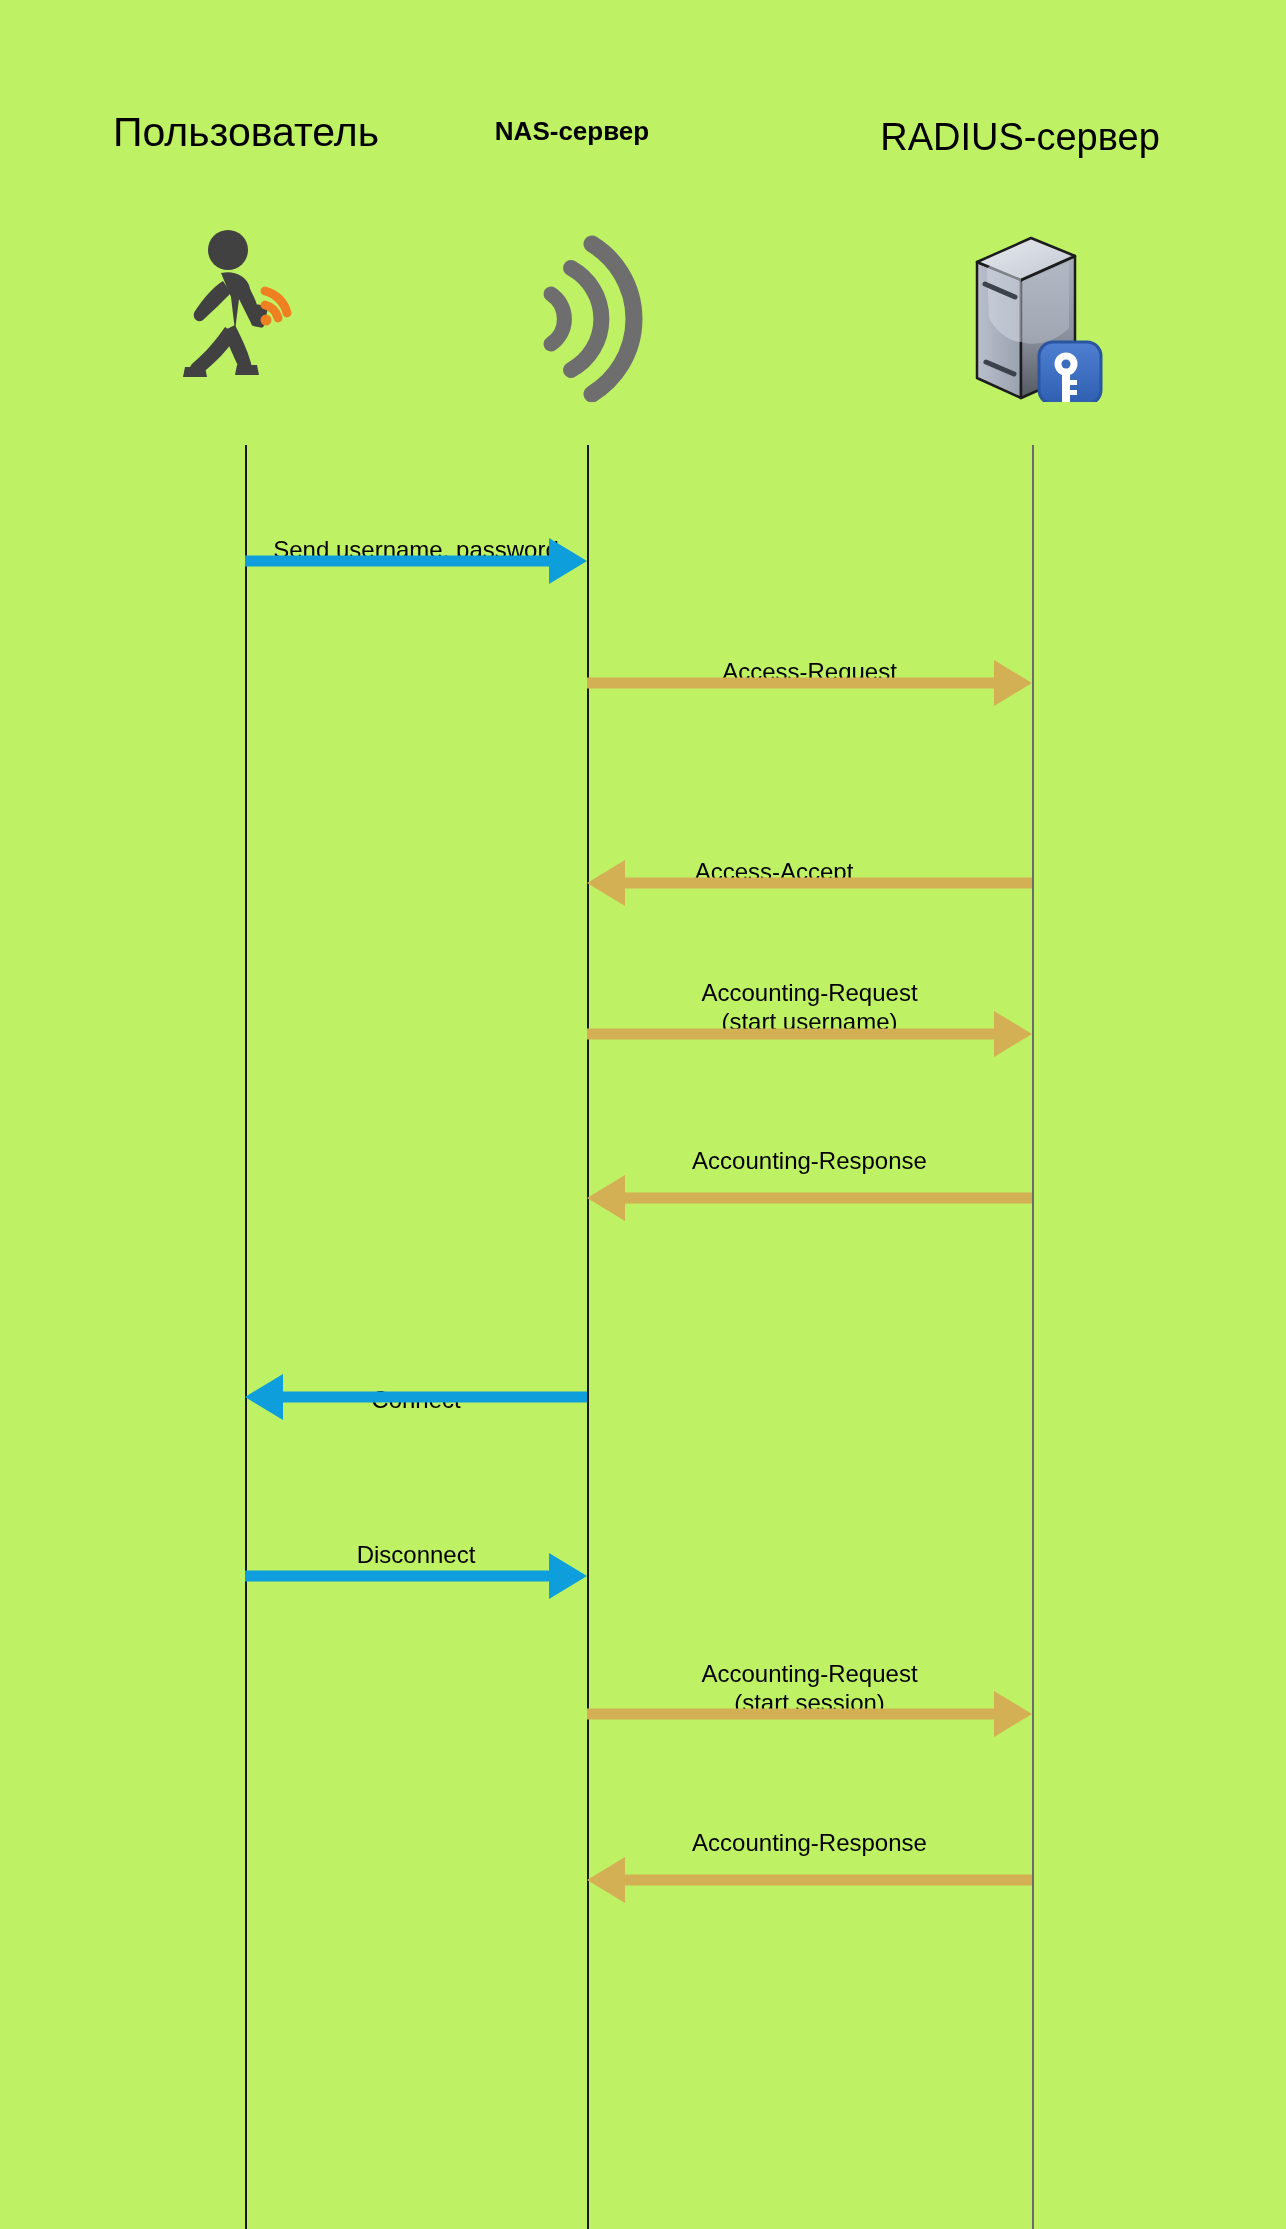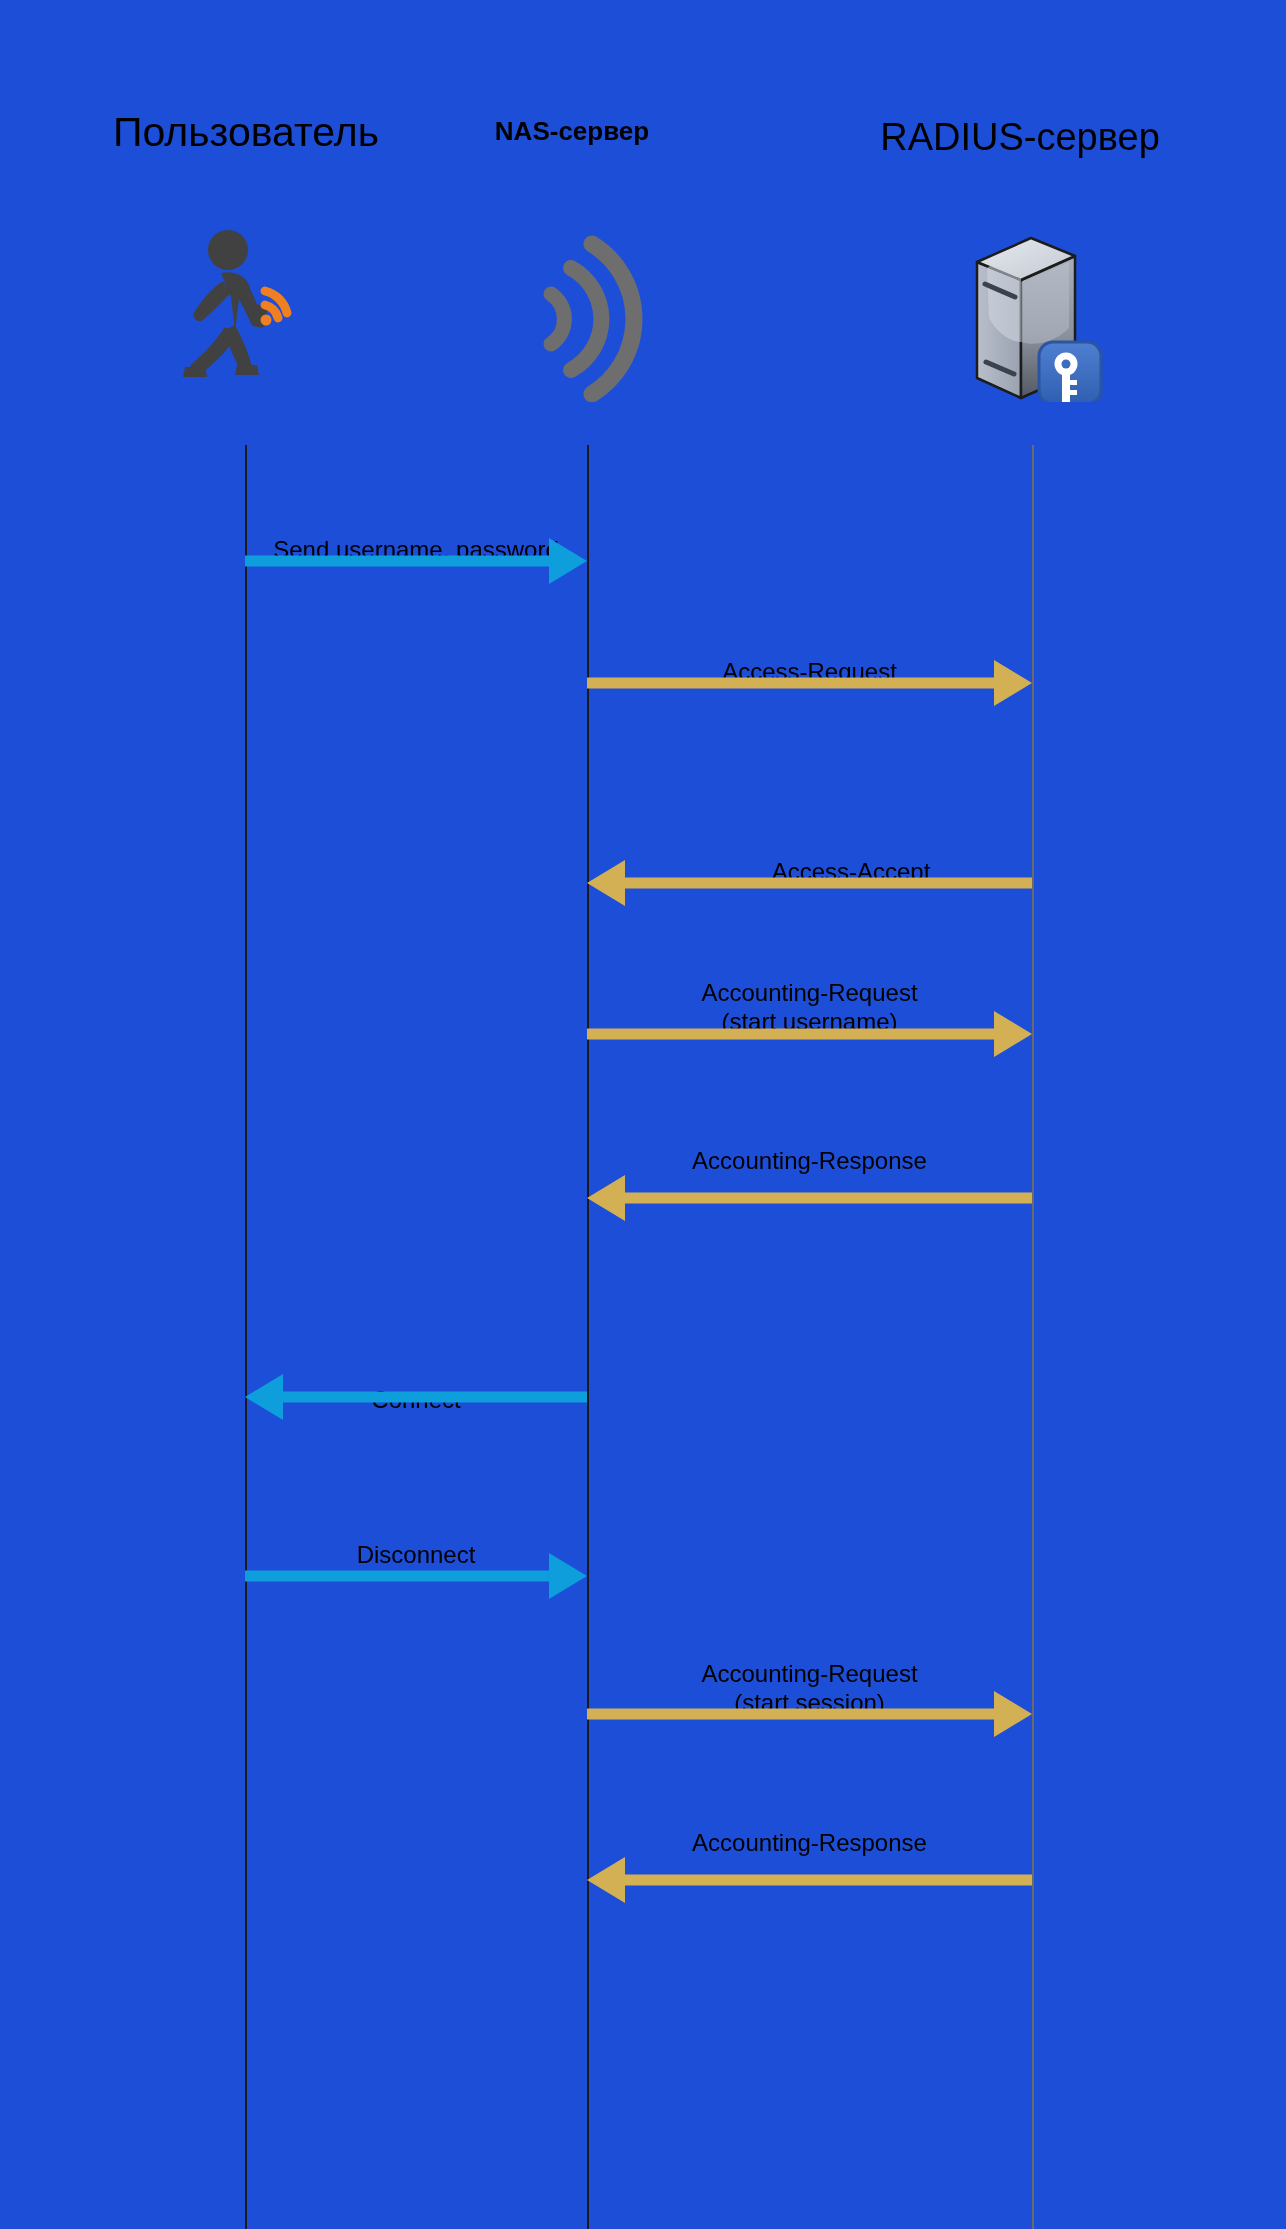--- a/index.html
+++ b/index.html
@@ -9,21 +9,21 @@
     background: #ffffff;
   }
   body {
     font-family: "Liberation Sans", sans-serif;
     -webkit-font-smoothing: antialiased;
   }
   #canvas {
     position: relative;
     width: 1286px;
     height: 2229px;
-    background: #1d4ed8;
+    background: #bef264;
     overflow: hidden;
   }
   
   .actor-title {
     position: absolute;
     white-space: nowrap;
     color: #000000;
     font-family: "Liberation Sans", sans-serif;
     font-weight: 400;
     line-height: 1;
@@ -180,21 +180,21 @@
       </div>
       <div class="message">
         <div class="msg-label" style="left: 809.5px; top: 657px;">
           <div>Access-Request</div>
         </div>
         <svg class="msg-arrow" width="445" height="46" viewBox="0 0 445 46" style="left: 587px; top: 660px;">
           <path d="M0 17.5 L407 17.5 L407 0 L445 23 L407 46 L407 28.5 L0 28.5 Z" fill="#d4b055"></path>
         </svg>
       </div>
       <div class="message">
-        <div class="msg-label" style="left: 851px; top: 857px;">
+        <div class="msg-label" style="left: 774px; top: 857px;">
           <div>Access-Accept</div>
         </div>
         <svg class="msg-arrow" width="445" height="46" viewBox="0 0 445 46" style="left: 587px; top: 860px;">
           <path d="M445 17.5 L38 17.5 L38 0 L0 23 L38 46 L38 28.5 L445 28.5 Z" fill="#d4b055"></path>
         </svg>
       </div>
       <div class="message">
         <div class="msg-label" style="left: 809.5px; top: 978px;">
           <div>Accounting-Request</div>
           <div>(start username)</div>

